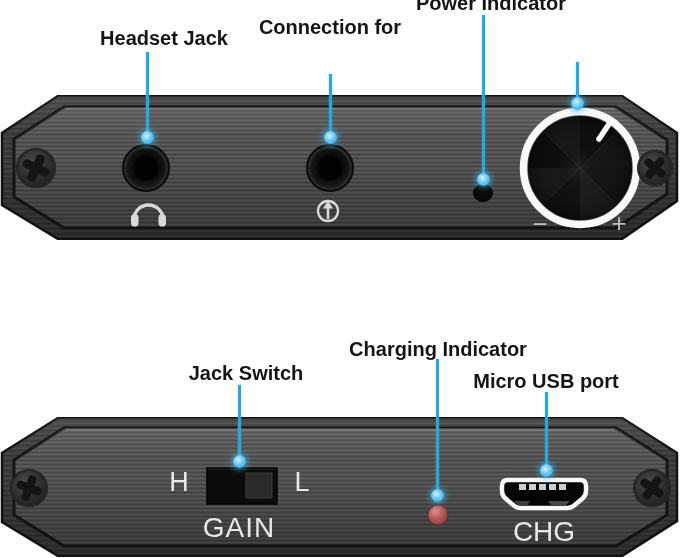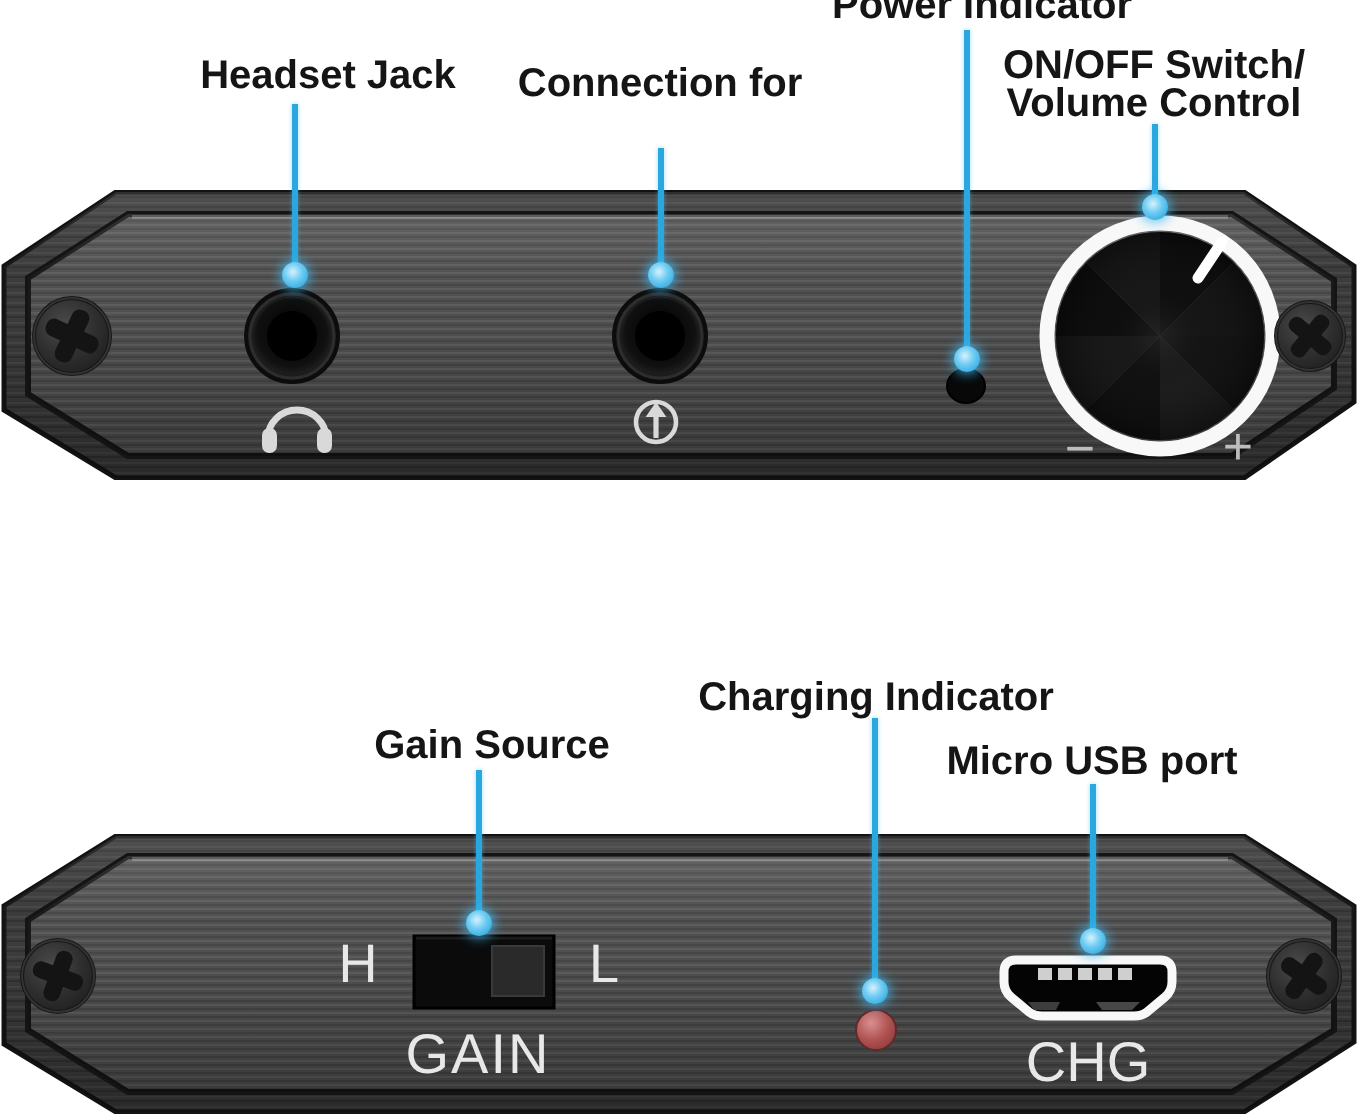--- a/index.html
+++ b/index.html
@@ -190,30 +190,26 @@
         <rect x="-13" y="-4.2" width="26" height="8.4" rx="3.8" fill="#141414"></rect>
         <rect x="-4.2" y="-13" width="8.4" height="26" rx="3.8" fill="#141414"></rect>
       </g>
     </g>
   </svg>
 
   <div class="callout-label" style="left:491px;top:-7px">Power Indicator</div>
 
   <div class="callout-label" style="left:164px;top:28px">Headset Jack</div>
 
-  <div class="callout-label" style="left:330px;top:33px;line-height:19px">
+  <div class="callout-label" style="left:330px;top:18px;line-height:19px">
     <div>Connection for</div>
   </div>
 
-  <div class="callout-label" style="left:577px;top:24px;line-height:19px">
-    <div>ON/OFF Switch/</div>
-    <div>Volume Control</div>
-  </div>
-
-  <div class="callout-label" style="left:246px;top:363px">Gain Source</div>
+
+  <div class="callout-label" style="left:246px;top:363px">Jack Switch</div>
 
   <div class="callout-label" style="left:438px;top:339px">Charging Indicator</div>
 
   <div class="callout-label" style="left:546px;top:371px">Micro USB port</div>
 
   <div class="leader-line" style="left:145.5px;top:52px;height:81px"></div>
   <div class="leader-line" style="left:328.5px;top:74px;height:59px"></div>
   <div class="leader-line" style="left:481.5px;top:15px;height:160px"></div>
   <div class="leader-line" style="left:575.5px;top:62px;height:38px"></div>
   <div class="leader-line" style="left:237.5px;top:385px;height:72px"></div>

